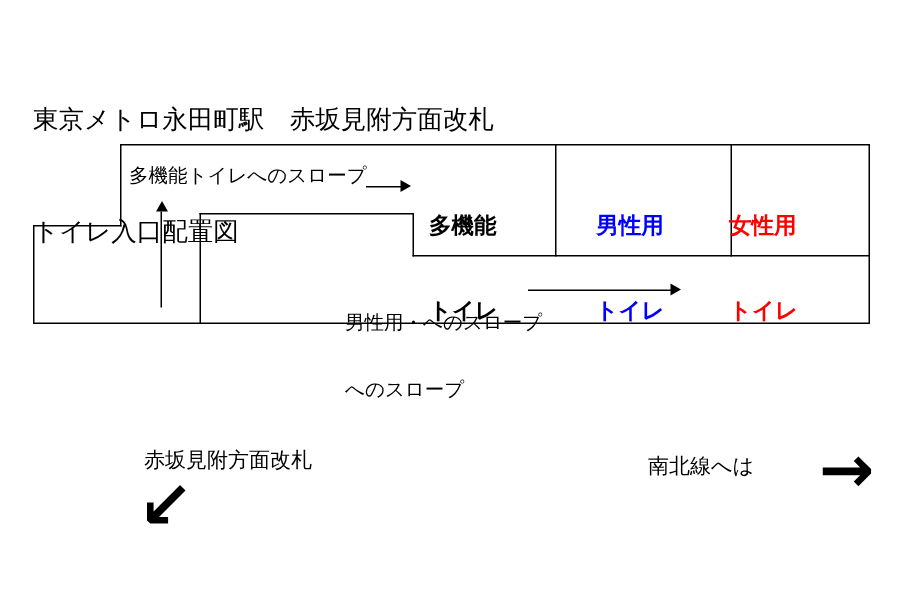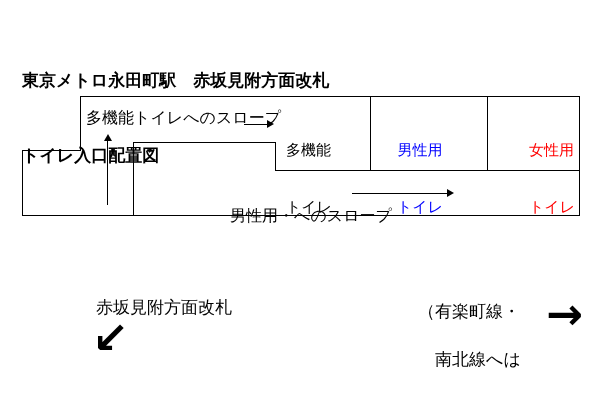--- a/index.html
+++ b/index.html
@@ -21,51 +21,51 @@
     width: 600px;
     height: 400px;
   }
   .abs { position: absolute; }
 
   
   #title {
     left: 22px;
     top: 18px;
     font-size: 17px;
-    font-weight: bold;
+    font-weight: normal;
     line-height: 25px;
     white-space: pre;
     letter-spacing: 0px;
   }
 
   
   .ln {
     position: absolute;
     background: #000000;
   }
   .h { height: 1px; }
   .v { width: 1px; }
 
   
   .room-label {
     position: absolute;
     font-size: 15px;
-    font-weight: normal;
+    font-weight: bold;
     line-height: 19px;
     white-space: pre;
     text-align: left;
   }
   .black { color: #000000; }
   .blue  { color: #0000ff; text-align: center; }
   .red   { color: #ff0000; }
 
   
   .cap {
     position: absolute;
-    font-size: 16px;
+    font-size: 13px;
     line-height: 15px;
     white-space: pre;
     color: #000000;
   }
 
   
   .arrow-line {
     position: absolute;
     background: #000000;
   }
@@ -80,21 +80,21 @@
     position: absolute;
     width: 0; height: 0;
     border-left: 4px solid transparent;
     border-right: 4px solid transparent;
     border-bottom: 7px solid #000000;
   }
 
   
   .bcap {
     position: absolute;
-    font-size: 17px;
+    font-size: 14px;
     line-height: 16px;
     white-space: pre;
     color: #000000;
   }
 
   
   .bigarrow {
     position: absolute;
     font-size: 44px;
     line-height: 44px;
@@ -143,46 +143,46 @@
   <div class="room-label black abs" style="left:286px; top:103px;">
     <div>多機能</div>
     <div>トイレ</div>
   </div>
 
   <div class="room-label blue abs" style="left:397px; top:103px;">
     <div>男性用</div>
     <div>トイレ</div>
   </div>
 
-  <div class="room-label red abs" style="left:529px; top:103px;">
+  <div class="room-label red abs" style="left:486px; top:103px;">
     <div>女性用</div>
     <div>トイレ</div>
   </div>
 
   <div class="cap abs" style="left:86px; top:110px;">多機能トイレへのスロープ</div>
 
   <div class="arrow-line abs" style="left:244px; top:124px; width:24px; height:1px;"></div>
   <div class="head-right abs" style="left:267px; top:120px;"></div>
 
   <div class="arrow-line abs" style="left:107px; top:141px; width:1px; height:64px;"></div>
   <div class="head-up abs" style="left:104px; top:134px;"></div>
 
   <div class="cap abs" style="left:230px; top:178px;">
     <div>男性用・へのスロープ</div>
+    <div>へのスロープ</div>
   </div>
 
   <div class="arrow-line abs" style="left:352px; top:193px; width:96px; height:1px;"></div>
   <div class="head-right abs" style="left:447px; top:189px;"></div>
 
   <div class="bcap abs" style="left:96px; top:267px;">
     <div>赤坂見附方面改札</div>
   </div>
 
   <div class="bcap abs" style="left:418px; top:271px;">
-    <div>（有楽町線・</div>
     <div>　南北線へは</div>
     
     
   </div>
 
   <div class="bigarrow abs" style="left:92px; top:316px;">↙</div>
   <div class="bigarrow abs" style="left:546px; top:292px;">→</div>
 
 </div>
 

